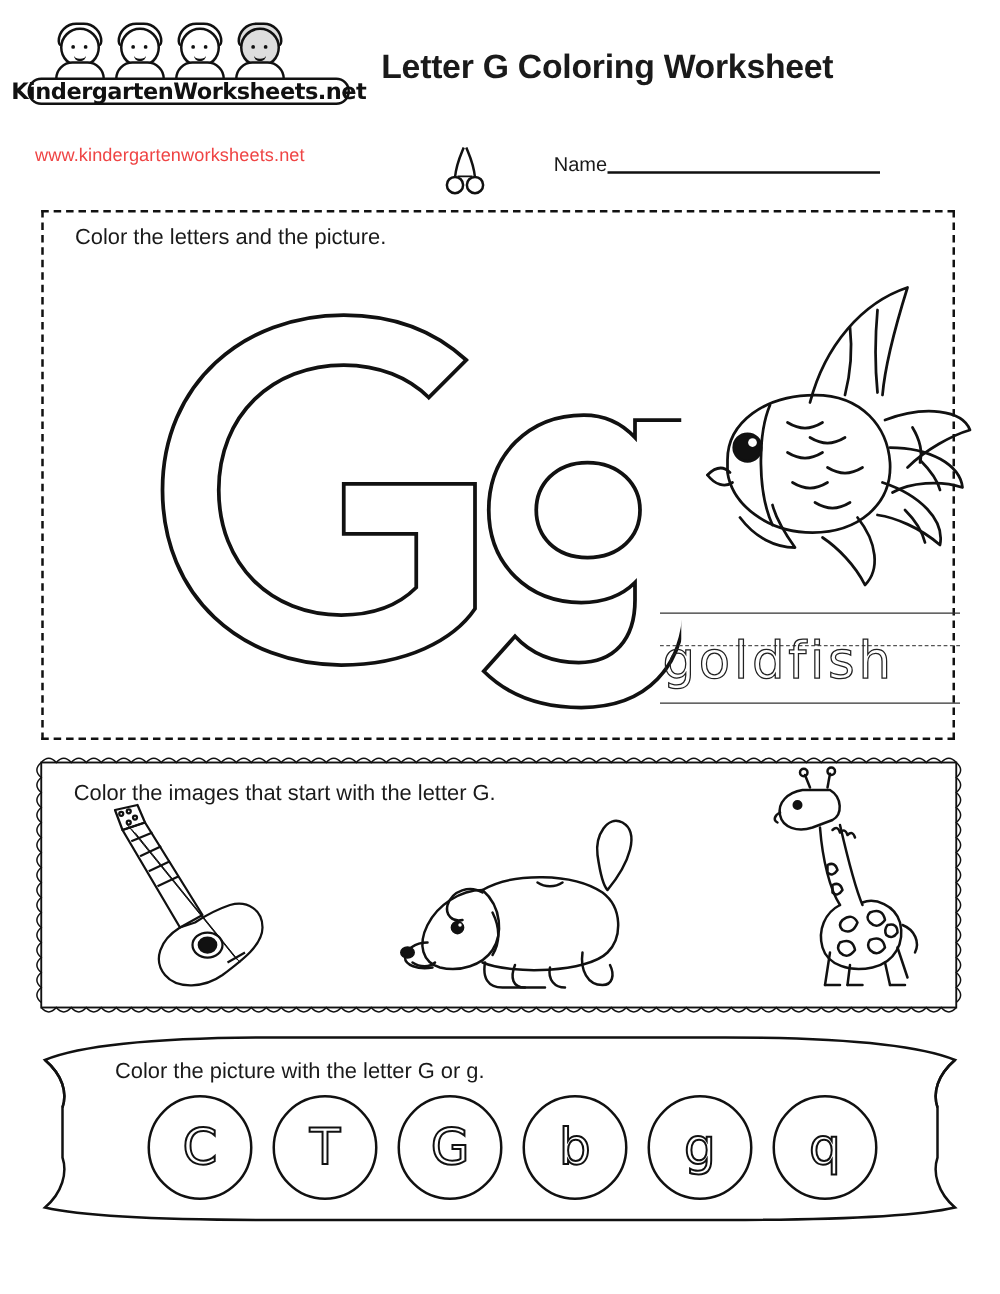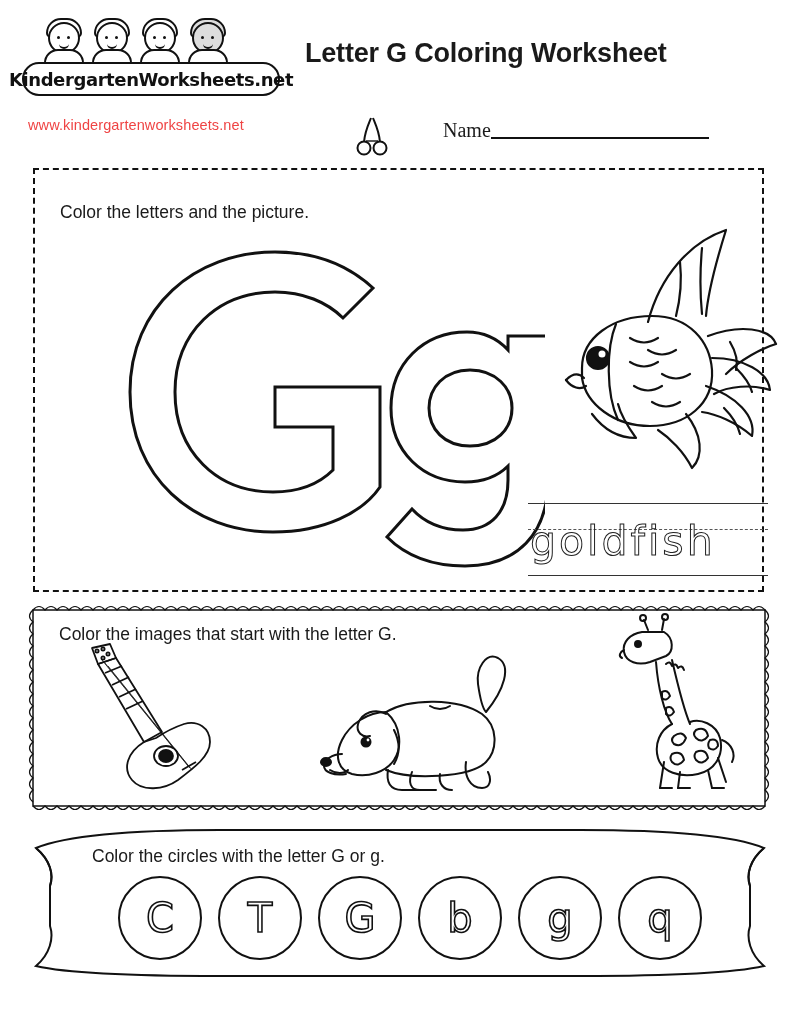--- a/index.html
+++ b/index.html
@@ -88,21 +88,21 @@
   .kid.k2 { left: 48px; }
   .kid.k3 { left: 96px; }
   .kid.k4 { left: 144px; }
   .kid.k4 .head, .kid.k4 .hair { background: #ddd; }
 
   .logo-pill {
     position: absolute;
     left: 0px;
     top: 46px;
     width: 258px;
-    height: 34px;
+    height: 22px;
     border: 2px solid #111;
     border-radius: 17px;
     background: #fff;
     box-sizing: border-box;
     display: flex;
     align-items: center;
     justify-content: center;
   }
   .logo-text {
     font-family: "DejaVu Sans", sans-serif;
@@ -128,24 +128,23 @@
     font-size: 27px;
     font-weight: bold;
     color: #1a1a1a;
     letter-spacing: -0.2px;
     white-space: nowrap;
   }
   .name-line {
     position: absolute;
     left: 443px;
     top: 118px;
-    font-size: 20px;
+    font-size: 16px;
     color: #1a1a1a;
     white-space: nowrap;
-    font-family: Liberation Serif, serif;
   }
   .name-line .blank {
     display: inline-block;
     width: 218px;
     border-bottom: 2px solid #111;
     height: 19px;
     vertical-align: -2px;
   }
 
   .scissors {
@@ -165,40 +164,40 @@
     height: 424px;
     border: 2px dashed #111;
     box-sizing: border-box;
     background: #fff;
   }
   .sec-label {
     position: absolute;
     font-size: 17.5px;
     color: #1a1a1a;
   }
-  .sec1-label { left: 25px; top: 32px; }
+  .sec1-label { left: 25px; top: 9px; }
 
   .big-letters {
     position: absolute;
     left: 40px;
     top: 42px;
     width: 470px;
     height: 360px;
   }
   .fish {
     position: absolute;
     left: 495px;
     top: 48px;
     width: 250px;
     height: 260px;
   }
   .trace-area {
     position: absolute;
     left: 493px;
-    top: 333px;
+    top: 320px;
     width: 240px;
     height: 90px;
   }
   .trace-rule {
     position: absolute;
     left: 0;
     width: 240px;
     border-top: 1px solid #333;
   }
   .trace-rule.top { top: 0px; }
@@ -601,21 +600,21 @@
 <div class="sec3">
   <svg class="banner" viewBox="0 0 760 152" width="760" height="152">
     <path d="M16 22 C50 8 120 4 200 4 L560 4 C640 4 710 8 744 22
              C730 34 726 48 730 60 L730 100 C726 112 730 128 744 140
              C710 148 640 150 560 150 L200 150 C120 150 50 148 16 140
              C30 128 34 112 30 100 L30 60 C34 48 30 34 16 22 Z" fill="none" stroke="#111" stroke-width="2"></path>
     <path d="M30 60 C34 48 30 34 16 22" fill="none" stroke="#111" stroke-width="2"></path>
     <path d="M730 60 C726 48 730 34 744 22" fill="none" stroke="#111" stroke-width="2"></path>
   </svg>
 
-  <div class="sec-label sec3-label">Color the circles with the letter G or g.</div>
+  <div class="sec-label sec3-label">Color the picture with the letter G or g.</div>
 
   <div class="circles-row">
     <div class="circle-item">
       <span>C</span>
     </div>
     <div class="circle-item">
       <span>T</span>
     </div>
     <div class="circle-item">
       <span>G</span>

